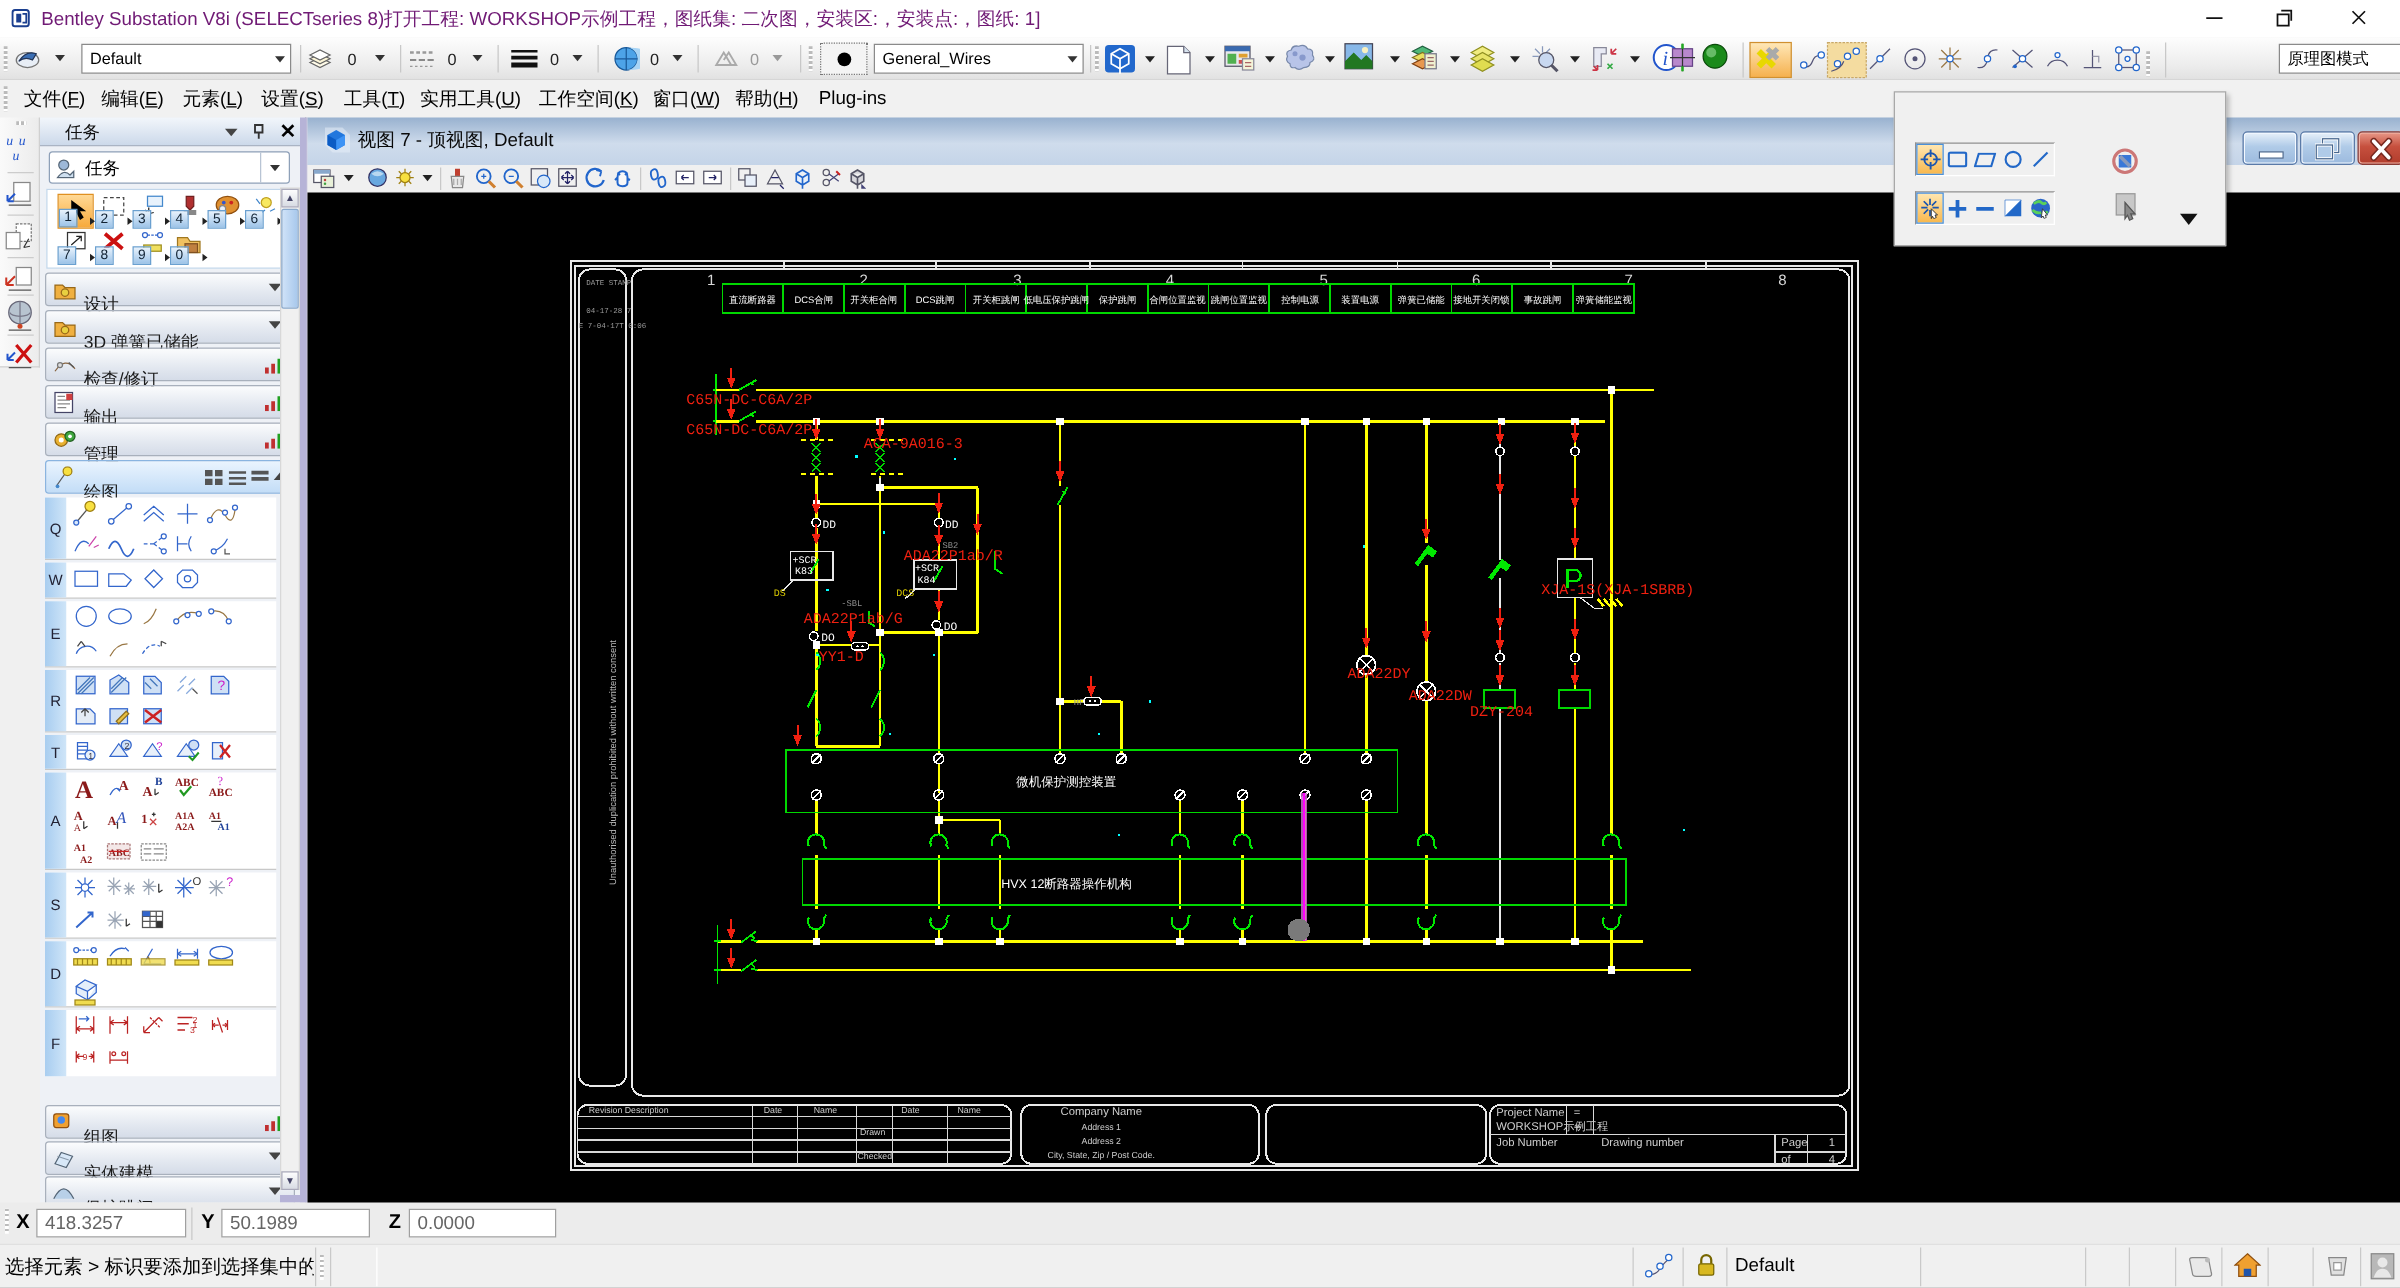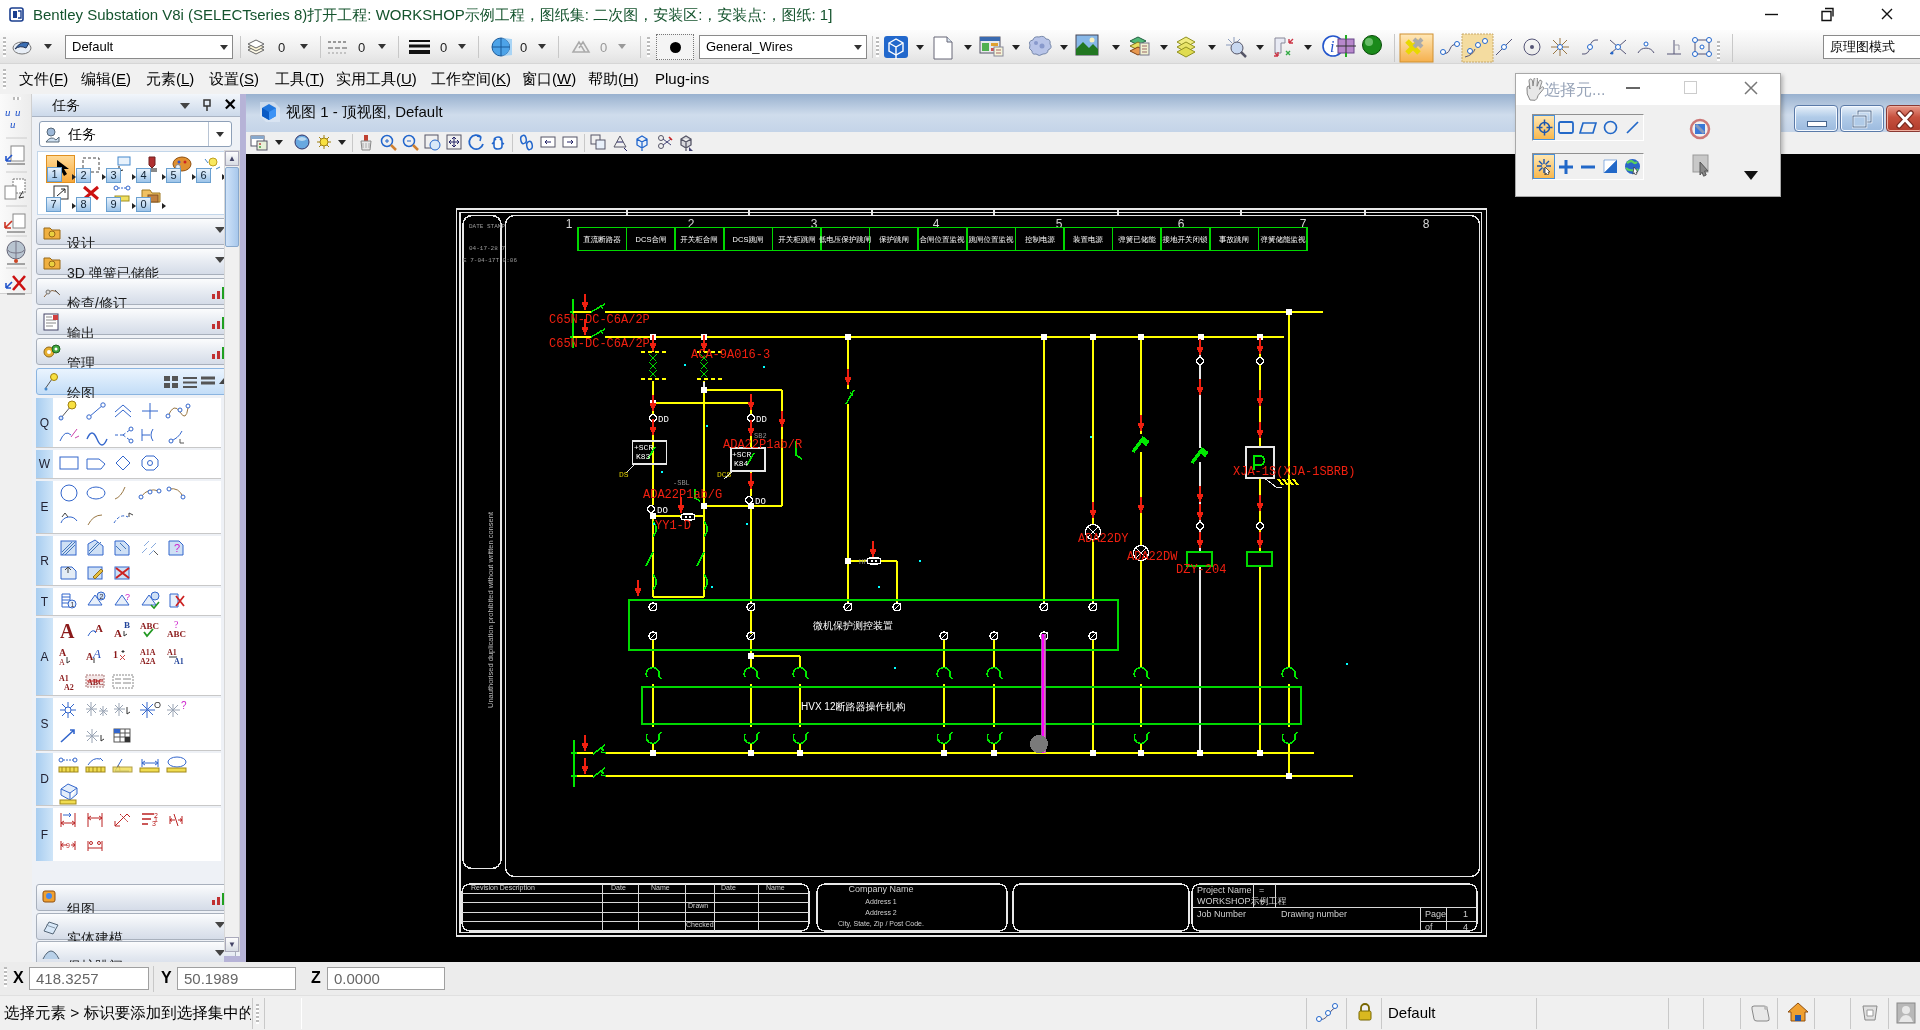--- a/index.html
+++ b/index.html
@@ -1,18 +1,18 @@
 <!DOCTYPE html>
 <html><head><meta charset="utf-8">
 <style>
 *{margin:0;padding:0;box-sizing:border-box}
 html,body{width:1920px;height:1030px;overflow:hidden;font-family:"Liberation Sans",sans-serif;background:#f0f0f0}
 .abs{position:absolute}
 #titlebar{position:absolute;left:0;top:0;width:1920px;height:30px;background:#fff}
-#titlebar .ttext{position:absolute;left:33px;top:6px;font-size:15px;color:#14532d}
+#titlebar .ttext{position:absolute;left:33px;top:6px;font-size:15px;color:#701a75}
 #tb1{position:absolute;left:0;top:30px;width:1920px;height:34px;background:linear-gradient(#fdfdfd,#ececec 70%,#e2e2e2);border-bottom:1px solid #d6d6d6}
 .grip{position:absolute;top:7px;width:3px;height:20px;background:repeating-linear-gradient(#bbb 0 2px,#fff 2px 4px)}
 .cmb{position:absolute;top:5px;height:24px;background:#fff;border:1px solid #8a8a8a;font-size:13px;color:#000;line-height:22px;padding-left:6px}
 .cmb .da{position:absolute;right:4px;top:9px;width:0;height:0;border-left:4px solid transparent;border-right:4px solid transparent;border-top:5px solid #333}
 .tsep{position:absolute;top:6px;width:1px;height:22px;background:#c8c8c8}
 .dd0{position:absolute;top:10px;font-size:13px;color:#222}
 .da2{position:absolute;top:14px;width:0;height:0;border-left:4px solid transparent;border-right:4px solid transparent;border-top:5px solid #333}
 .da2.gy{border-top-color:#999}
 #menu{position:absolute;left:0;top:64px;width:1920px;height:30px;background:#f1f1f1}
 #menu span{position:absolute;top:6px;font-size:15px;color:#000}
@@ -698,21 +698,21 @@
 <div class="abs" style="left:240px;top:94px;width:5px;height:868px;background:#b6b3d7"></div>
 <div class="abs" style="left:224px;top:956px;width:21px;height:6px;background:#b6b3d7"></div>
 <div id="vwin">
  <div class="vtitle">
   <svg class="abs" style="left:10px;top:6px" width="26" height="26" viewBox="0 0 26 26">
         <path d="M4,2 h14 l6,6 v14 h-14 l-6,-6z" fill="#e8f0fa" opacity="0.5"></path>
         <path d="M6,8 l7,-4 7,4 v8 l-7,4 -7,-4z" fill="#2277dd"></path>
         <path d="M6,8 l7,4 v8 l-7,-4z" fill="#0b5bc4"></path>
         <path d="M13,12 l7,-4 v8 l-7,4z" fill="#3d93f5"></path>
       </svg>
-  <div class="vt">视图 1 - 顶视图, Default</div>
+  <div class="vt">视图 7 - 顶视图, Default</div>
   <div class="abs" style="left:1548px;top:11px;width:44px;height:27px;border-radius:4px;border:1px solid #5a7aa8;background:linear-gradient(#e8f1fa,#b0cbe8 45%,#9cbade);box-shadow:inset 0 0 0 1px #f4f9ff">
         <div class="abs" style="left:12px;top:15px;width:20px;height:6px;background:#fff;border:1px solid #47668e"></div>
       </div>
   <div class="abs" style="left:1594px;top:11px;width:44px;height:27px;border-radius:4px;border:1px solid #5a7aa8;background:linear-gradient(#e8f1fa,#b0cbe8 45%,#9cbade);box-shadow:inset 0 0 0 1px #f4f9ff">
         <svg class="abs" style="left:11px;top:4px" width="22" height="19" viewBox="0 0 22 19">
           <rect x="6" y="1" width="13" height="11" fill="none" stroke="#fff" stroke-width="2.5"></rect>
           <rect x="6" y="1" width="13" height="11" fill="none" stroke="#47668e" stroke-width="1"></rect>
           <rect x="1" y="6" width="13" height="11" fill="#b0cbe8" stroke="#fff" stroke-width="2.5"></rect>
           <rect x="1" y="6" width="13" height="11" fill="none" stroke="#47668e" stroke-width="1"></rect>
         </svg>
@@ -1273,31 +1273,20 @@
       <path d="M7,7 h6 v6 h-6z" fill="#fff" stroke="#999"></path>
     </svg>
  <div class="sbsep" style="left:1888px"></div>
  <svg class="abs" style="left:1896px;top:6px" width="20" height="22" viewBox="0 0 20 22">
       <rect x="1" y="1" width="18" height="20" fill="#b8b8b8" stroke="#888"></rect>
       <circle cx="10" cy="8" r="4" fill="#e8e8e8"></circle>
       <path d="M3,20 q2,-7 7,-7 t7,7" fill="#e8e8e8"></path>
     </svg>
 </div>
 <div id="flt">
- <div class="ft">
-  <svg class="abs" style="left:8px;top:4px" width="20" height="24" viewBox="0 0 20 24">
-        <path d="M6,22 q-4,-6 -3,-12 q0,-2 2,-2 l1,3 -1,-8 q0,-2 1.5,-2 t2,2 l0.5,5 1,-7 q0.3,-2 2,-1.7 t1.5,2 l-0.5,7 2,-5 q0.8,-1.6 2,-1 t0.8,2 l-2.3,7 2,-2 q1.4,-1 2,0 t-0.3,2 l-5,6 q-1,4 -3,5z" fill="#e8e8e8" stroke="#888"></path>
-      </svg>
-  <div class="ftxt">选择元...</div>
-  <div class="abs" style="left:110px;top:13px;width:14px;height:2px;background:#666"></div>
-  <div class="abs" style="left:168px;top:7px;width:13px;height:13px;border:1.5px solid #ccc"></div>
-  <svg class="abs" style="left:227px;top:6px" width="16" height="16" viewBox="0 0 16 16">
-        <path d="M2,2 L14,14 M14,2 L2,14" stroke="#777" stroke-width="1.5"></path>
-      </svg>
- </div>
  <div class="fgrp" style="left:16px;top:40px">
   <div class="fcell fsel">
         <svg width="17" height="17" viewBox="0 0 17 17">
           <circle cx="8.5" cy="8.5" r="5" fill="none" stroke="#1a56b0" stroke-width="1.5"></circle>
           <path d="M8.5,0.5 v6 M8.5,10.5 v6 M0.5,8.5 h6 M10.5,8.5 h6" stroke="#1a56b0" stroke-width="1.5"></path>
         </svg>
       </div>
   <div class="fcell">
         <svg width="16" height="13" viewBox="0 0 16 13">
           <rect x="1" y="1" width="14" height="11" rx="1.5" fill="none" stroke="#2268c8" stroke-width="1.8"></rect>

